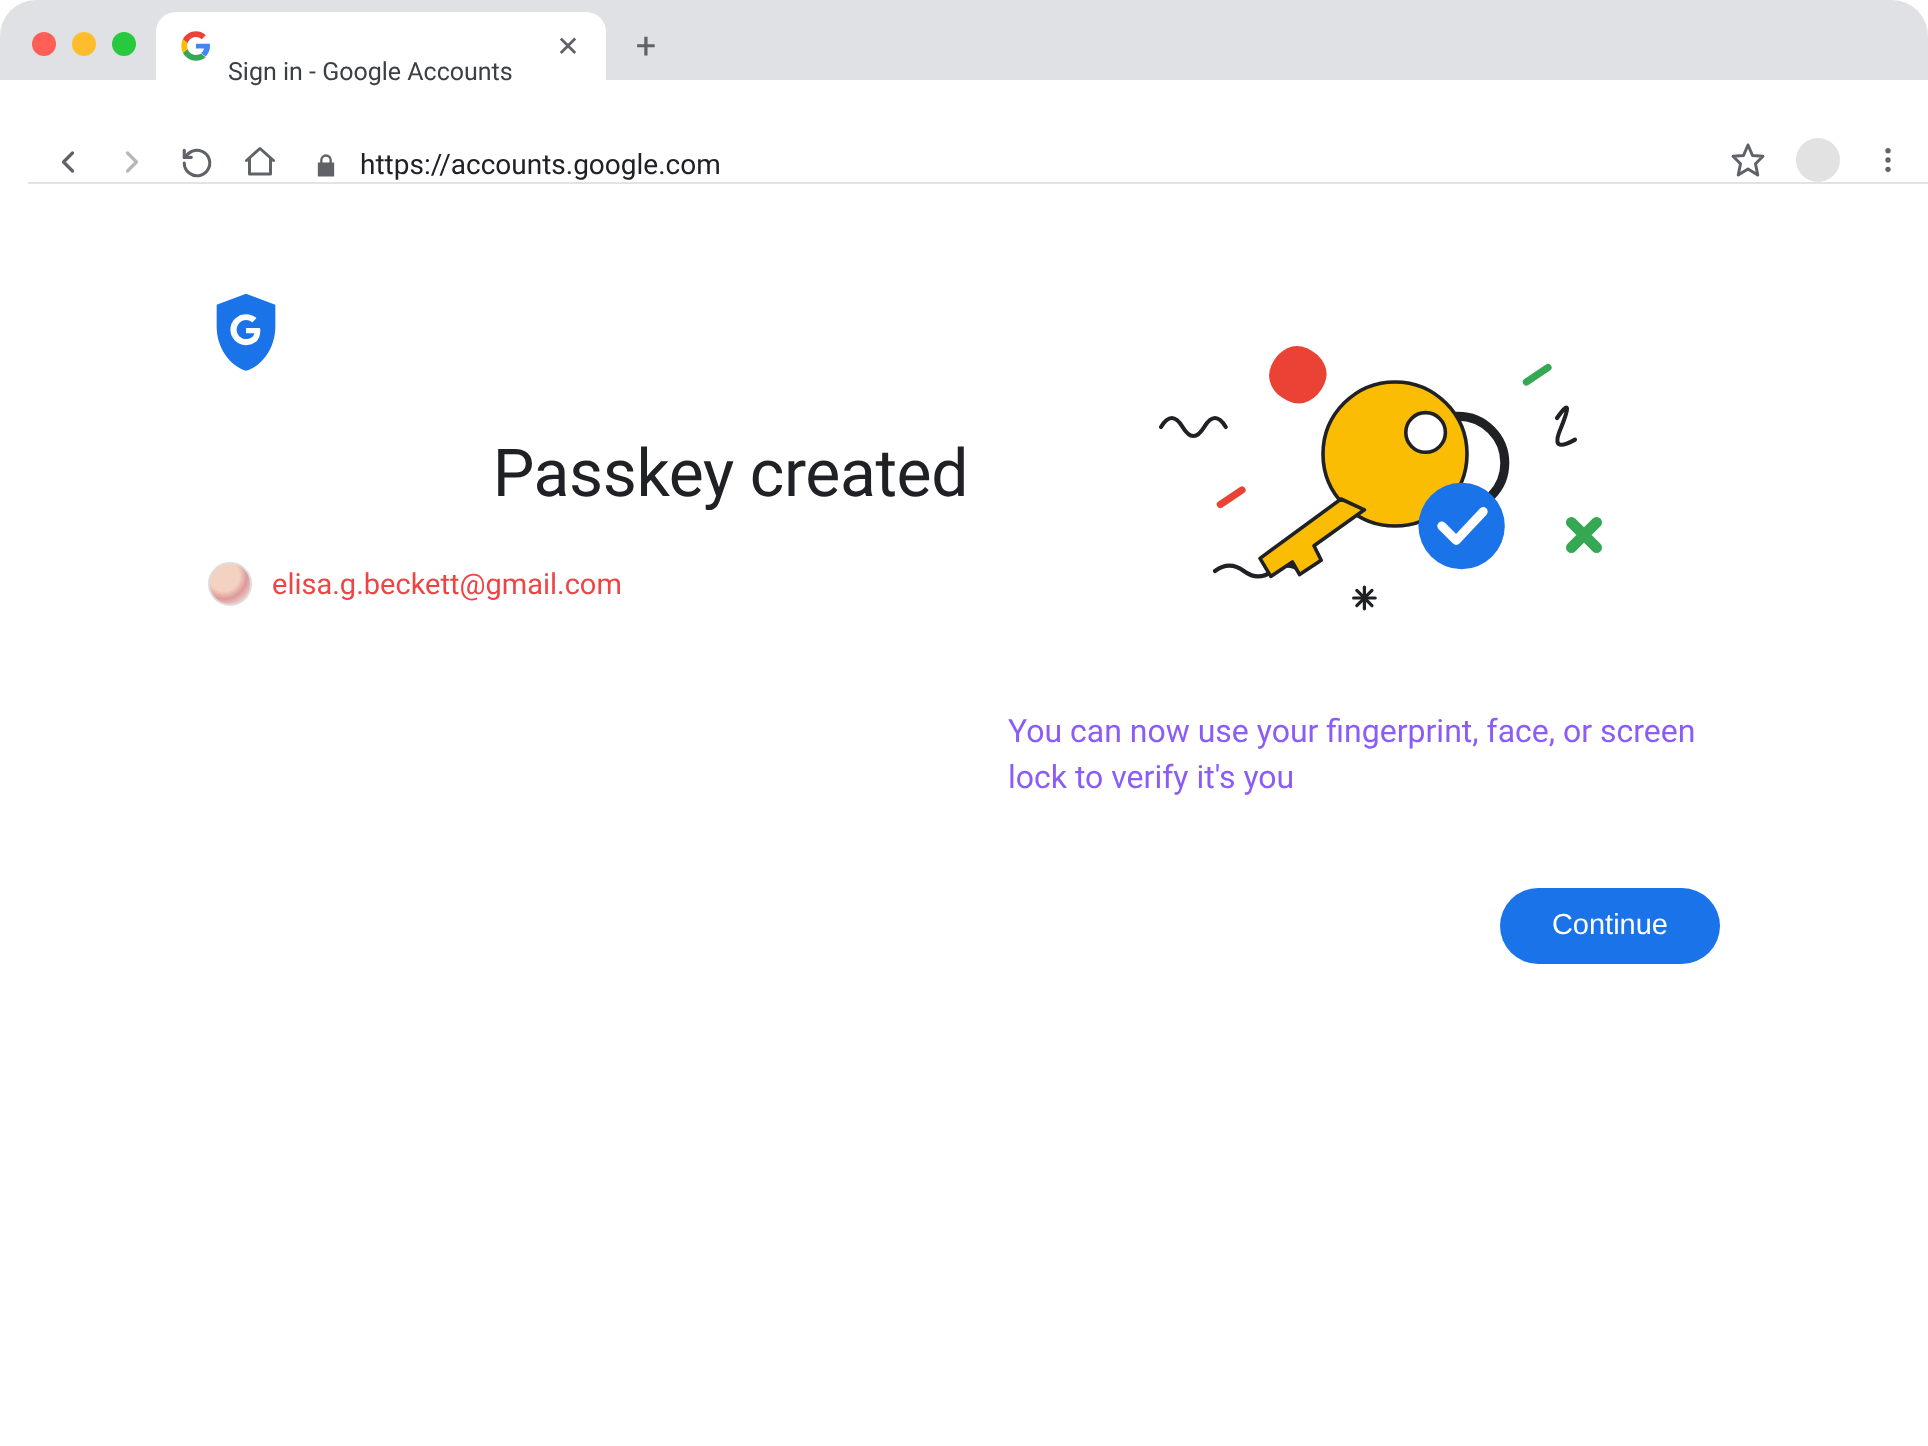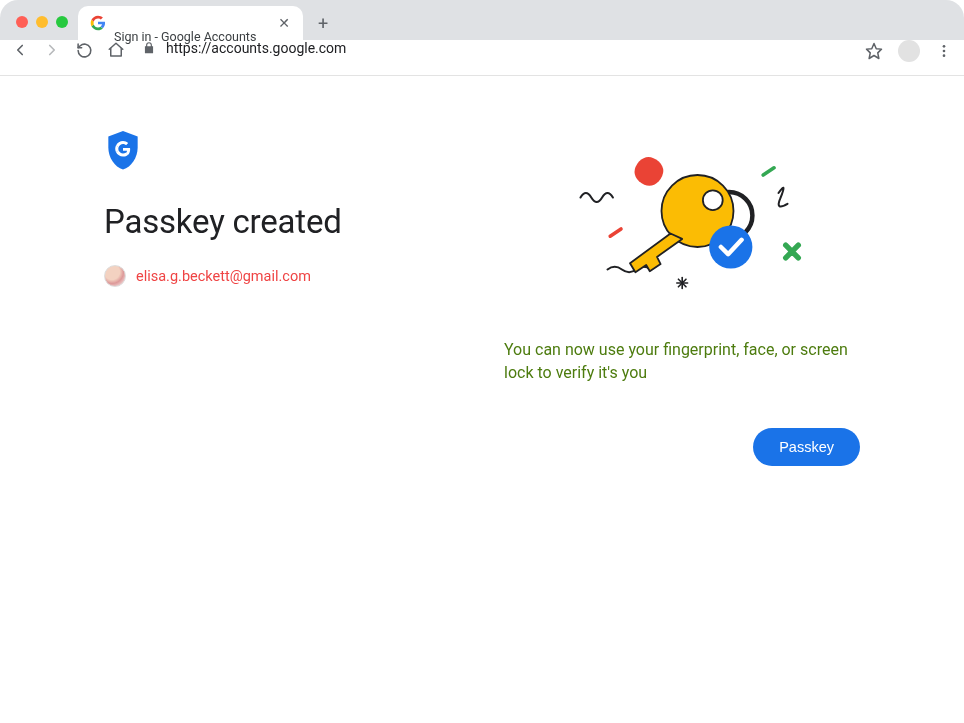--- a/index.html
+++ b/index.html
@@ -10,39 +10,39 @@
   .tab-strip { height: 40px; background: #dfe1e4; display: flex; align-items: flex-end; padding-left: 10px; }
   .traffic { display: flex; gap: 8px; align-items: center; margin: 0 10px 12px 6px; }
   .traffic span { width: 12px; height: 12px; border-radius: 50%; display: inline-block; }
   .t-red { background: #ff5f56; } .t-yellow { background: #ffbd2e; } .t-green { background: #27c93f; }
   .tab { background: #fff; height: 34px; min-width: 225px; border-top-left-radius: 10px; border-top-right-radius: 10px; display: flex; align-items: center; padding: 0 10px 0 12px; gap: 8px; font-size: 12.5px; color: #3c4043; position: relative; }
   .tab .favicon { width: 16px; height: 16px; }
   .tab .tab-title { flex: 1; white-space: nowrap; overflow: hidden; text-overflow: ellipsis; margin-top: 26px; }
   .tab .tab-close { color: #5f6368; font-size: 14px; cursor: pointer; width:18px; text-align:center; }
   .new-tab { width: 28px; height: 28px; margin: 0 0 3px 6px; display:flex; align-items:center; justify-content:center; color:#5f6368; font-size:18px; cursor:pointer; border-radius:50%; }
 
-  .toolbar { height: 36px; background: #fff; border-bottom: 1px solid #e3e3e3; display:flex; align-items:flex-start; padding: 0 10px; gap: 12px; }
+  .toolbar { height: 52px; background: #fff; border-bottom: 1px solid #e3e3e3; display:flex; align-items:flex-end; padding: 0 10px; gap: 12px; margin-left: 14px; }
   .tb-btn { width: 20px; height: 20px; display:flex; align-items:center; justify-content:center; color:#5f6368; cursor:pointer; }
   .omnibox { flex:1; display:flex; align-items:center; gap:10px; font-size:14px; color:#202124; padding-left:4px; }
   .lock { color:#5f6368; }
   .right-icons { display:flex; align-items:center; gap:14px; margin-left:auto; }
   .avatar-dot { width:22px; height:22px; border-radius:50%; background:#e2e2e2; }
 
   
   .page { padding: 54px 100px 0 104px; display:flex; }
-  .left { flex: 0 0 380px; }
+  .left { flex: 0 0 380px; text-align: right; }
   .right { flex: 1; padding-left: 20px; }
 
   .shield { width:38px; height:44px; margin-bottom:28px; }
   .heading { font-size: 33px; font-weight: 400; color:#202124; letter-spacing: -0.2px; margin-bottom: 24px; }
   .account { display:flex; align-items:center; gap:10px; font-size:14.5px; color:#ef4444; }
   .account .av { width:22px; height:22px; border-radius:50%; background: radial-gradient(circle at 35% 30%, #f3d2c1 0 40%, #d99 60%, #fff 100%); border:1px solid #ddd; }
 
   .illus-wrap { height: 180px; position:relative; display:flex; align-items:center; justify-content:center; margin-bottom: 28px; }
-  .desc { font-size: 16px; color:#4d7c0f; line-height:1.45; max-width: 380px; }
+  .desc { font-size: 16px; color:#8b5cf6; line-height:1.45; max-width: 380px; }
   .btn-row { display:flex; justify-content:flex-end; margin-top: 44px; padding-right: 4px; }
   .btn-primary { background:#1a73e8; color:#fff; border:none; border-radius: 22px; padding: 11px 26px; font-size:14.5px; font-weight:500; cursor:pointer; }
 
   svg { display:block; }
 </style>
 </head>
 <body>
 
 <div class="window">
 
@@ -166,18 +166,18 @@
             <circle cx="212" cy="78" r="11" fill="#fff" stroke="#202124" stroke-width="2"></circle>
             <path d="M165 115 L120 148 l6 10 l12 -8 l4 7 l12 -8 l-4 -8 l28 -20 z" fill="#fbbc04" stroke="#202124" stroke-width="2" stroke-linejoin="round"></path>
           </g>
 
           <circle cx="232" cy="130" r="24" fill="#1a73e8"></circle>
           <path d="M221 130 l8 8 l15 -16" fill="none" stroke="#fff" stroke-width="5" stroke-linecap="round" stroke-linejoin="round"></path>
         </svg>
       </div>
       <p class="desc">You can now use your fingerprint, face, or screen lock to verify it's you</p>
       <div class="btn-row">
-        <button class="btn-primary">Passkey</button>
+        <button class="btn-primary">Continue</button>
       </div>
     </div>
 
   </div>
 </div>
 
 </body></html>

